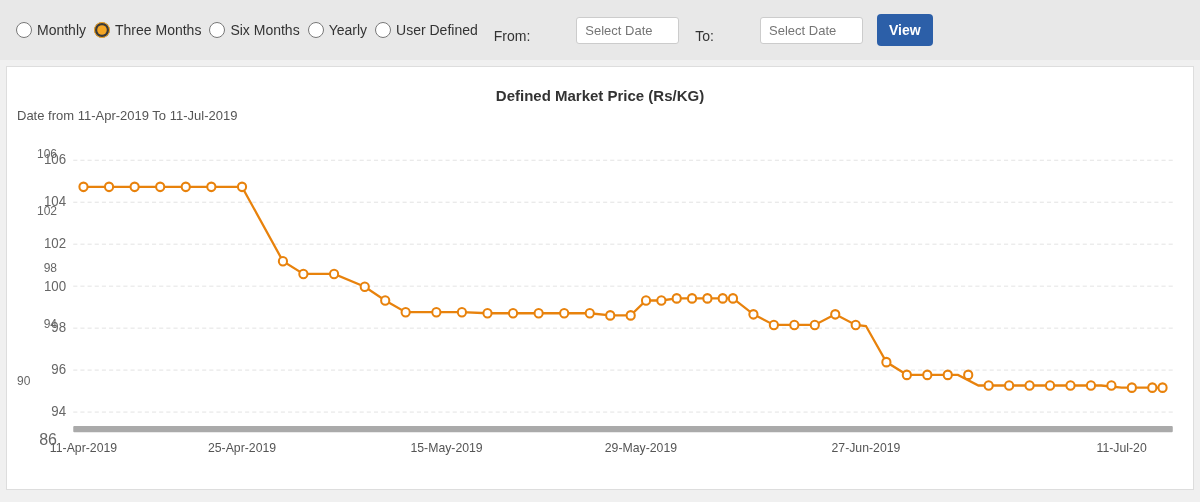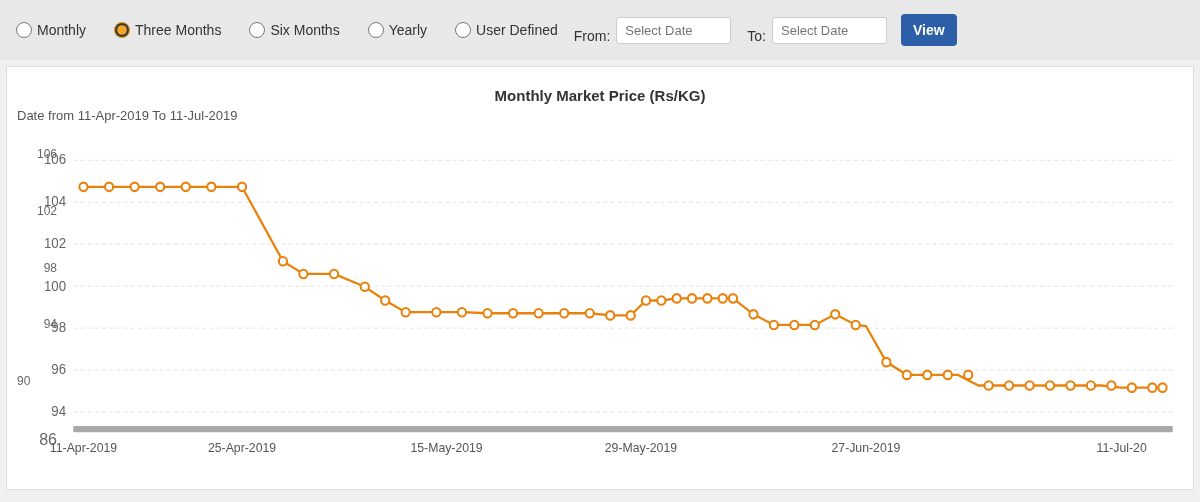--- a/index.html
+++ b/index.html
@@ -10,21 +10,21 @@
       padding: 14px 16px;
       display: flex;
       align-items: center;
       gap: 8px;
       flex-wrap: wrap;
     }
 
     .radio-group {
       display: flex;
       align-items: flex-start;
-      gap: 28px;
+      gap: 8px;
     }
 
     .radio-item {
       display: flex;
       align-items: center;
       gap: 5px;
       cursor: pointer;
       font-size: 14px;
       color: #333;
     }
@@ -49,21 +49,22 @@
       font-weight: 500;
     }
 
     .date-input {
       border: 1px solid #ccc;
       border-radius: 3px;
       padding: 5px 8px;
       font-size: 13px;
       color: #888;
       background: #fff;
-      width: 115px;
+      width: 103px;
+      margin-left: 40px;
     }
 
     .btn-view {
       background: #2c5fa8;
       color: white;
       border: none;
       border-radius: 4px;
       padding: 8px 12px;
       font-size: 14px;
       font-weight: bold;
@@ -149,21 +150,21 @@
 
   <div class="date-section">
     <span class="date-label">To:</span>
     <input type="text" class="date-input" placeholder="Select Date" style="">
   </div>
 
   <button class="btn-view">View</button>
 </div>
 
 <div class="chart-container">
-  <div class="chart-title">Monthly Market Price (Rs/KG)</div>
+  <div class="chart-title">Defined Market Price (Rs/KG)</div>
   <div class="chart-subtitle">Date from 11-Apr-2019 To 11-Jul-2019</div>
   <div class="chart-area">
     <svg class="chart-svg" viewBox="0 0 1140 320" preserveAspectRatio="none">
 
       <line x1="55" y1="20" x2="1130" y2="20" stroke="#ddd" stroke-width="0.8" stroke-dasharray="4,3"></line>
       <line x1="55" y1="59.5" x2="1130" y2="59.5" stroke="#ddd" stroke-width="0.8" stroke-dasharray="4,3"></line>
       <line x1="55" y1="99" x2="1130" y2="99" stroke="#ddd" stroke-width="0.8" stroke-dasharray="4,3"></line>
       <line x1="55" y1="138.5" x2="1130" y2="138.5" stroke="#ddd" stroke-width="0.8" stroke-dasharray="4,3"></line>
       <line x1="55" y1="178" x2="1130" y2="178" stroke="#ddd" stroke-width="0.8" stroke-dasharray="4,3"></line>
       <line x1="55" y1="217.5" x2="1130" y2="217.5" stroke="#ddd" stroke-width="0.8" stroke-dasharray="4,3"></line>

